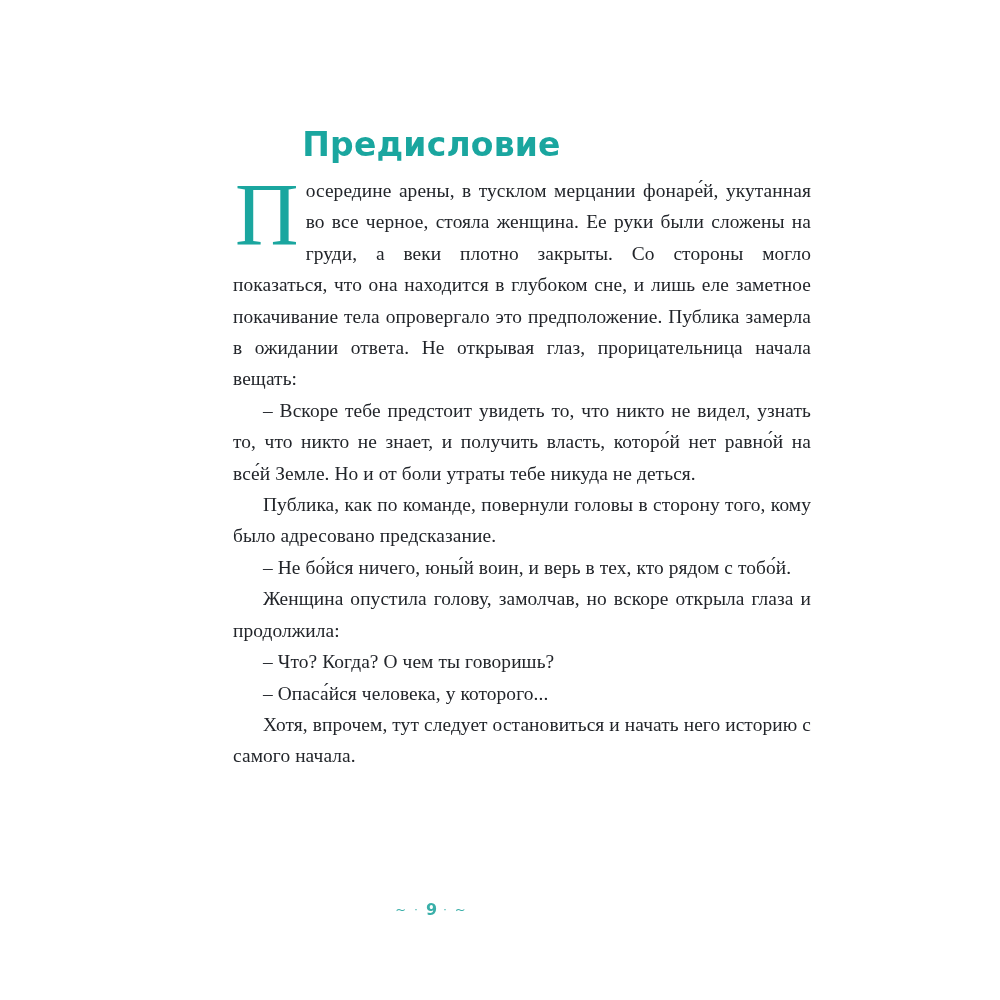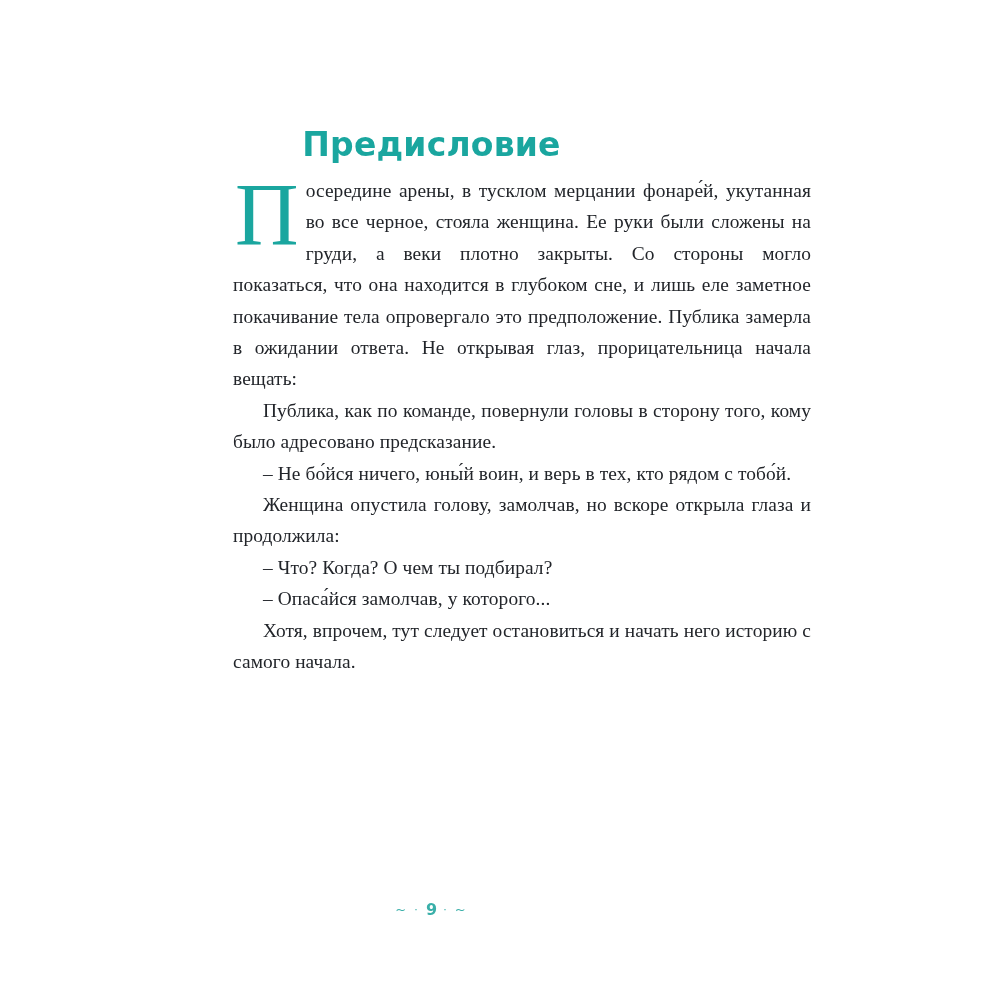--- a/index.html
+++ b/index.html
@@ -110,25 +110,26 @@
 </head>
 <body style="background: rgb(255, 255, 255);">
 
 <div class="page">
 
   <h1 class="chapter-title" style="color: rgb(26, 166, 159);">Предисловие</h1>
 
   <div class="textblock" style="color: rgb(34, 37, 42);">
 
   <p class="para opening"><span class="dropcap" style="color: rgb(26, 166, 159);">П</span><span>осередине арены, в тусклом мерцании фонаре́й, укутанная во все черное, стояла женщина. Ее руки были сложены на груди, а веки плотно закрыты. Со стороны могло показаться, что она находится в глубоком сне, и лишь еле заметное покачивание тела опровергало это предположение. Публика замерла в ожидании ответа. Не открывая глаз, прорицательница начала вещать:</span></p>
+      <p class="para"><span>– Вскоре тебе предстоит увидеть то, что никто не видел, узнать то, что никто не знает, и получить власть, которо́й нет равно́й на все́й Земле. Но и от боли утраты тебе никуда не деться.</span></p>
       <p class="para"><span>Публика, как по команде, повернули головы в сторону того, кому было адресовано предсказание.</span></p>
       <p class="para"><span>– Не бо́йся ничего, юны́й воин, и верь в тех, кто рядом с тобо́й.</span></p>
       <p class="para"><span>Женщина опустила голову, замолчав, но вскоре открыла глаза и продолжила:</span></p>
-      <p class="para"><span>– Что? Когда? О чем ты подбирал?</span></p>
-      <p class="para"><span>– Опаса́йся замолчав, у которого...</span></p>
+      <p class="para"><span>– Что? Когда? О чем ты говоришь?</span></p>
+      <p class="para"><span>– Опаса́йся человека, у которого...</span></p>
       <p class="para"><span>Хотя, впрочем, тут следует остановиться и начать него историю с самого начала.</span></p>
     </div>
 
   <div class="folio" style="color: rgb(42, 169, 162);">
     <span class="orn">~</span>
     <span class="dot">·</span>
     <span class="num">9</span>
     <span class="dot">·</span>
     <span class="orn">~</span>
   </div>

